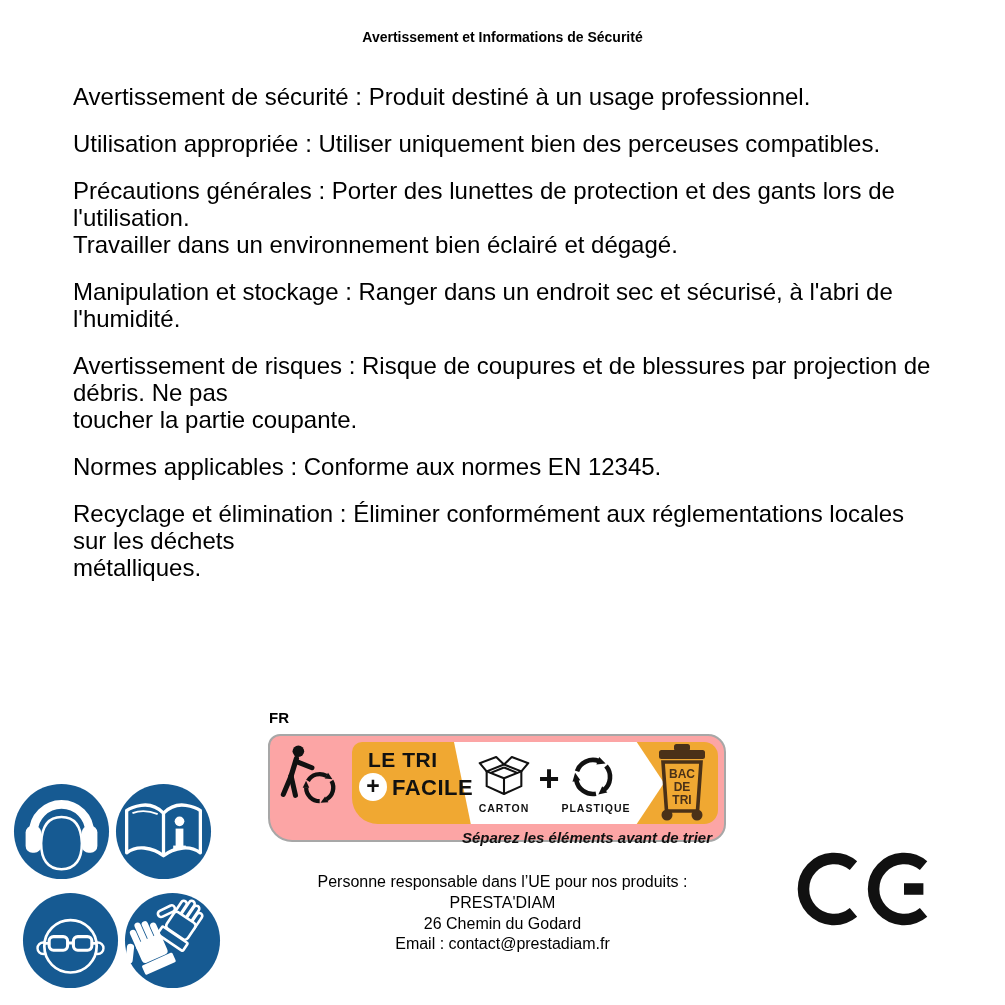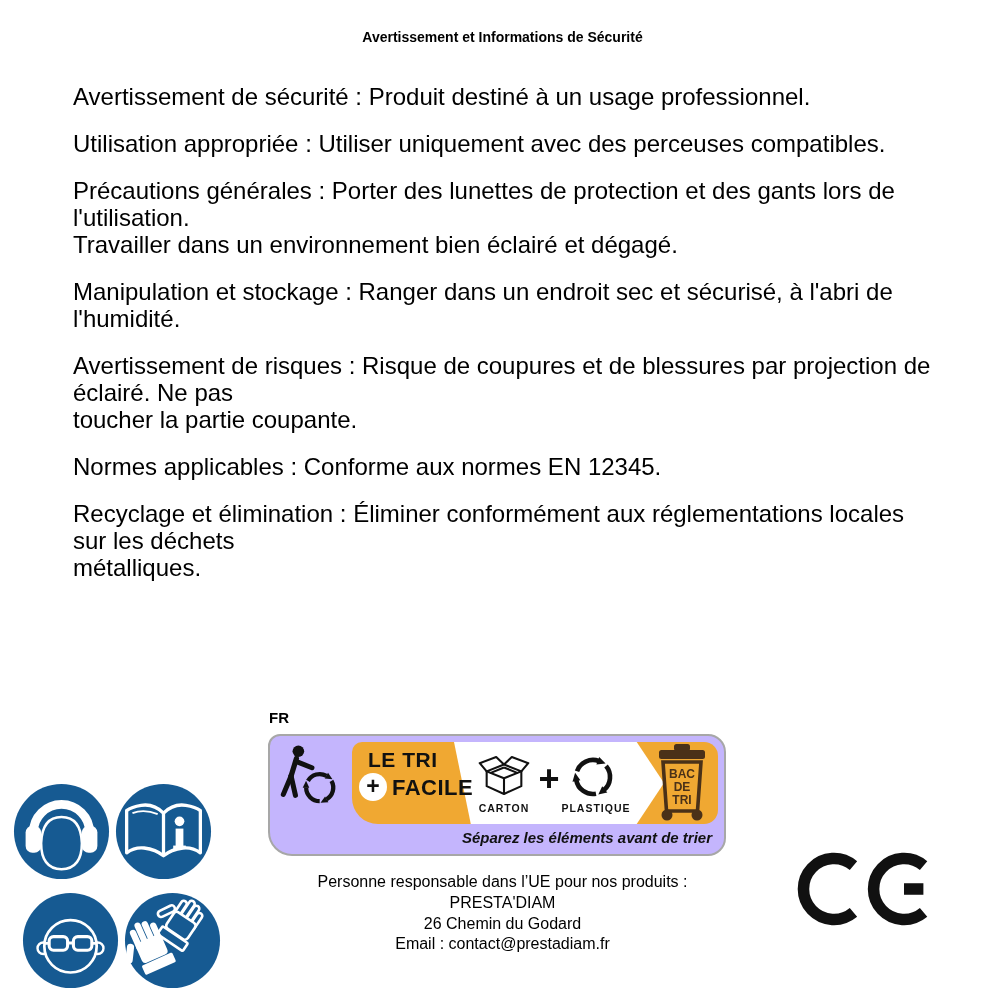--- a/index.html
+++ b/index.html
@@ -10,22 +10,22 @@
              font-size:14px;font-weight:bold;}
 
   .content{position:absolute;left:73px;top:83px;width:866px;}
   .content p{margin:0 0 20px 0;font-size:24px;line-height:27px;white-space:pre-line;}
 
   
   .picto{position:absolute;width:97px;height:97px;}
 
   
   .fr-label{position:absolute;left:269px;top:709px;font-size:15px;font-weight:bold;}
-  .tri-box{position:absolute;left:268px;top:734px;width:458px;height:122px;
-           background:#c4b5fd;border:2px solid #a7a7a7;box-sizing:border-box;
+  .tri-box{position:absolute;left:268px;top:734px;width:458px;height:108px;
+           background:#fca5a5;border:2px solid #a7a7a7;box-sizing:border-box;
            border-radius:12px 18px 18px 24px;}
   .triman{position:absolute;left:8px;top:6px;width:64px;height:66px;}
   .tri-yellow{position:absolute;left:82px;top:6px;width:366px;height:82px;
               background:#F0A832;border-radius:10px 14px 14px 26px;}
   .tri-cutout{position:absolute;left:184px;top:6px;width:210px;height:82px;background:#fff;
               clip-path:polygon(0% 0%,87% 0%,100% 50%,87% 100%,8% 100%);}
   .letri{position:absolute;left:98px;top:12px;font-size:21px;font-weight:bold;
          letter-spacing:.5px;color:#111;}
   .plus-circle{position:absolute;left:89px;top:37px;width:28px;height:28px;background:#fff;
                border-radius:50%;text-align:center;line-height:27px;font-size:23px;
@@ -47,25 +47,25 @@
 
   .ce{position:absolute;left:797px;top:841px;width:143px;height:96px;}
 </style>
 </head>
 <body>
 
 <div class="doc-title">Avertissement et Informations de Sécurité</div>
 
 <div class="content">
   <p>Avertissement de sécurité : Produit destiné à un usage professionnel.</p>
-  <p>Utilisation appropriée : Utiliser uniquement avec des perceuses compatibles.</p>
+  <p>Utilisation appropriée : Utiliser uniquement bien des perceuses compatibles.</p>
   <p>Précautions générales : Porter des lunettes de protection et des gants lors de l'utilisation.
 Travailler dans un environnement bien éclairé et dégagé.</p>
   <p>Manipulation et stockage : Ranger dans un endroit sec et sécurisé, à l'abri de l'humidité.</p>
-  <p>Avertissement de risques : Risque de coupures et de blessures par projection de éclairé. Ne pas
+  <p>Avertissement de risques : Risque de coupures et de blessures par projection de débris. Ne pas
 toucher la partie coupante.</p>
   <p>Normes applicables : Conforme aux normes EN 12345.</p>
   <p>Recyclage et élimination : Éliminer conformément aux réglementations locales sur les déchets
 métalliques.</p>
 </div>
 
 <svg class="picto" style="left:13px;top:783px" viewBox="0 0 100 100">
   <circle cx="50" cy="50" r="49" fill="#165a92"></circle>
   <path d="M50 35 Q70 35 71 62 Q71 88 50 89 Q29 88 29 62 Q30 35 50 35 Z" fill="#165a92" stroke="#fff" stroke-width="2.6"></path>
   <path d="M21 51 A29 29 0 0 1 79 51" fill="none" stroke="#fff" stroke-width="9"></path>

